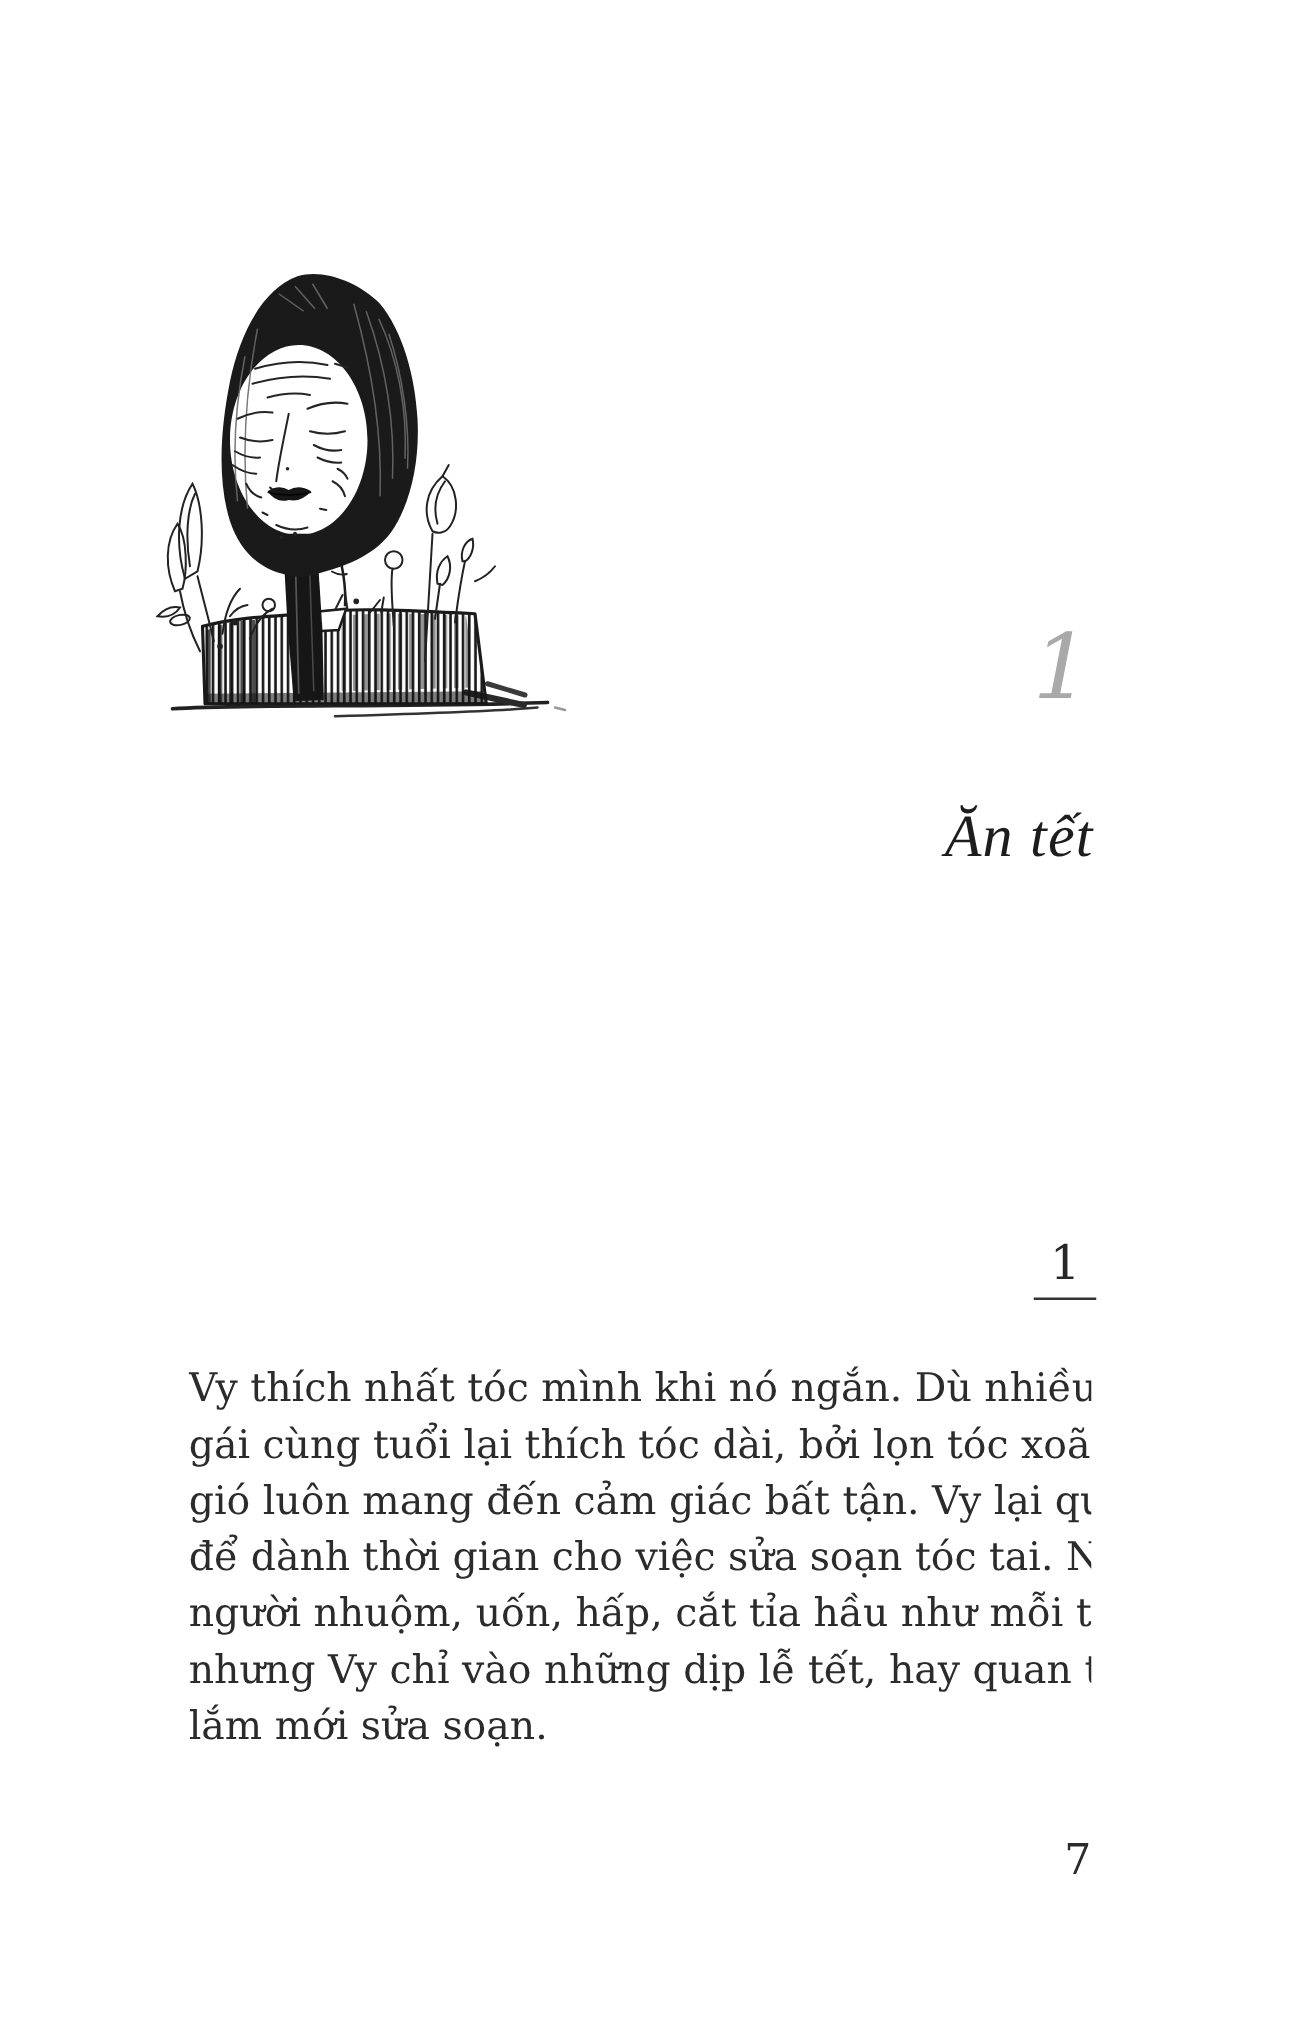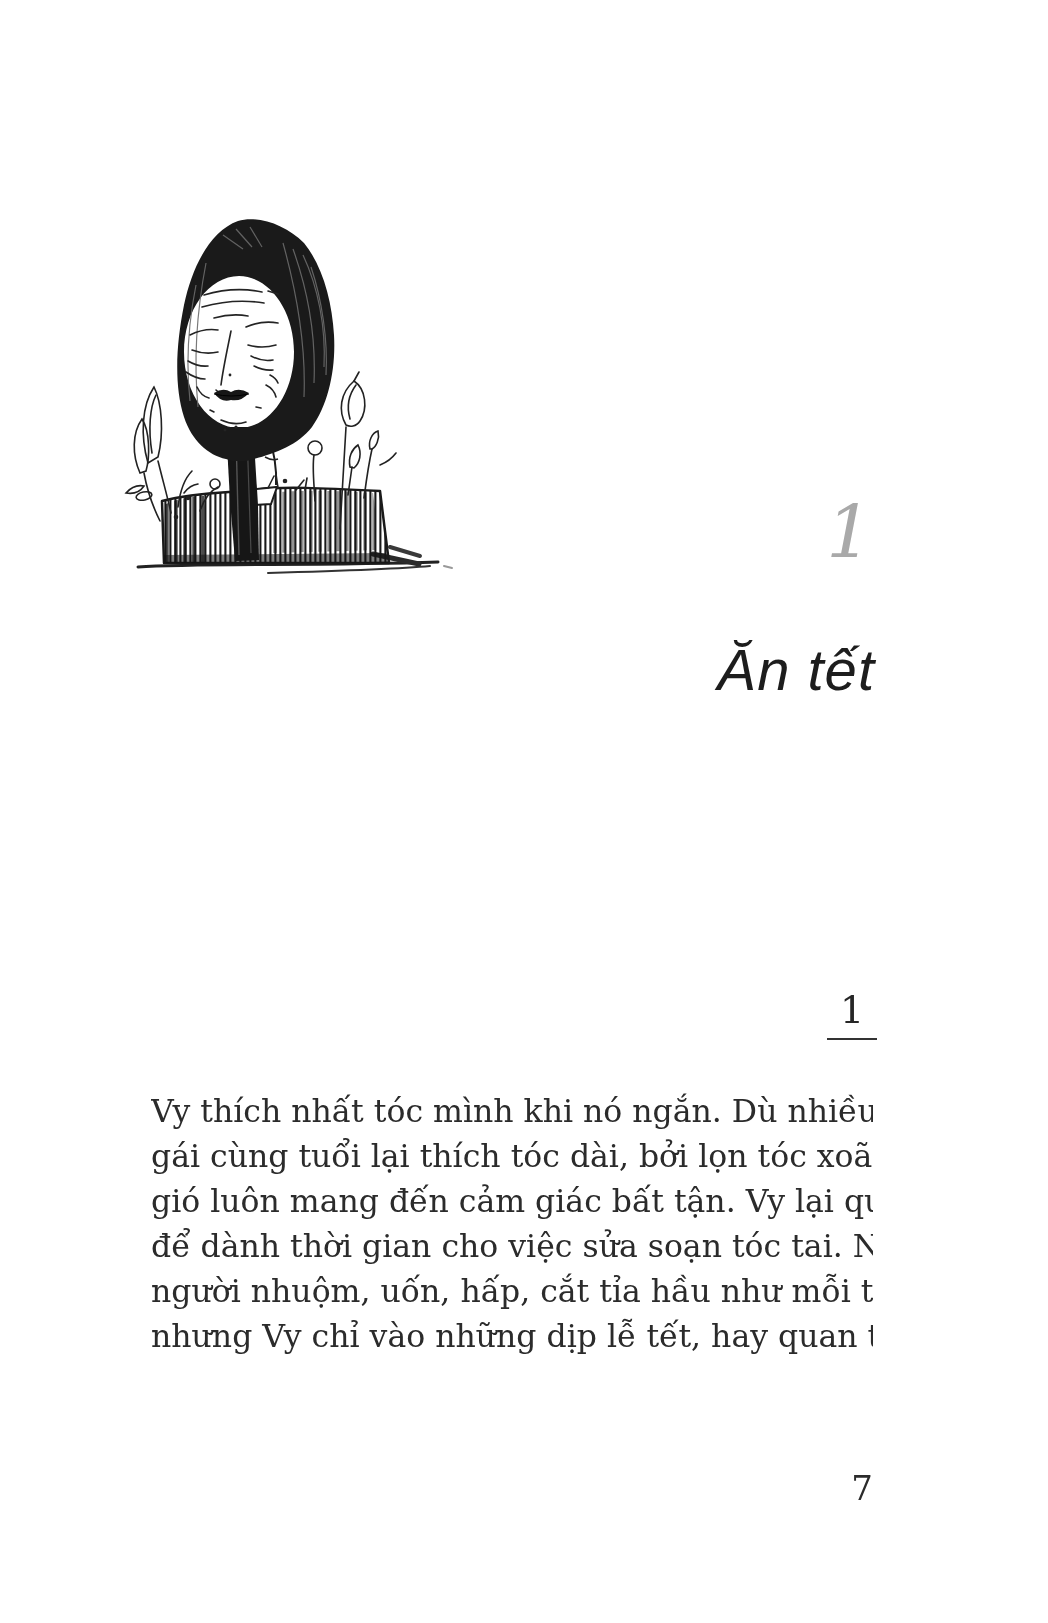--- a/index.html
+++ b/index.html
@@ -39,25 +39,25 @@
     font-family: "DejaVu Serif", serif;
   }
 
   
   .chapter-title {
     position: absolute;
     right: 173px;
     top: 640px;
     text-align: right;
     font-style: italic;
-    font-size: 58px;
+    font-size: 48px;
     line-height: 60px;
     color: #1d1d1d;
     letter-spacing: 1px;
-    font-family: Liberation Sans, sans-serif;
+    font-family: Liberation Serif, serif;
     white-space: nowrap;
   }
 
   
   .section-number {
     position: absolute;
     right: 171px;
     top: 991px;
     width: 50px;
     text-align: center;
@@ -227,17 +227,18 @@
 
   <div class="section-number">1</div>
 
   <div class="body-text">
     <div class="line">Vy thích nhất tóc mình khi nó ngắn. Dù nhiều cô</div>
     <div class="line">gái cùng tuổi lại thích tóc dài, bởi lọn tóc xoã trong</div>
     <div class="line">gió luôn mang đến cảm giác bất tận. Vy lại quá lười</div>
     <div class="line">để dành thời gian cho việc sửa soạn tóc tai. Nhiều</div>
     <div class="line">người nhuộm, uốn, hấp, cắt tỉa hầu như mỗi tháng,</div>
     <div class="line">nhưng Vy chỉ vào những dịp lễ tết, hay quan trọng</div>
+    <div class="line last">lắm mới sửa soạn.</div>
   </div>
 
   <div class="page-number">7</div>
 
 </div>
 
 </body></html>

